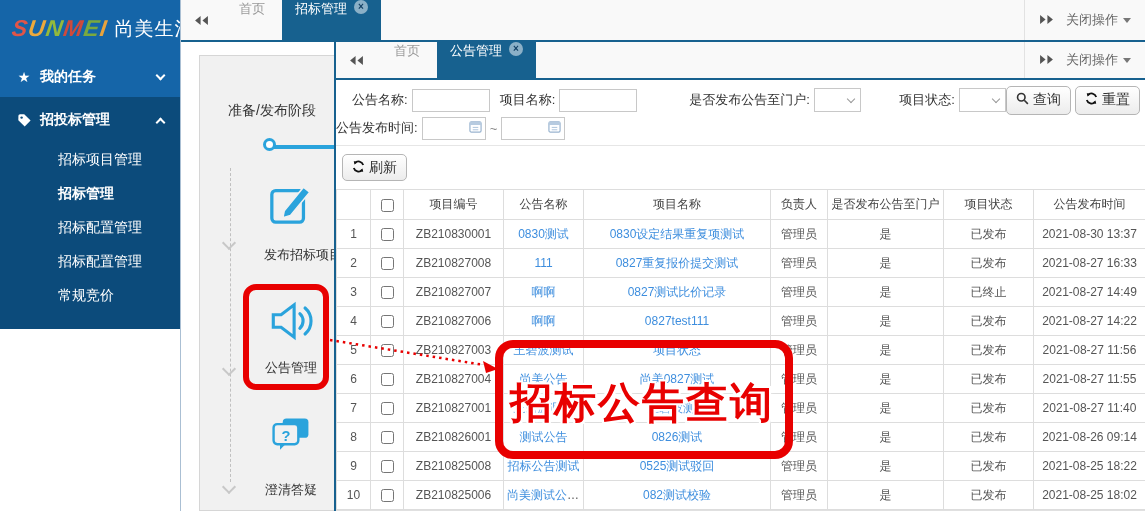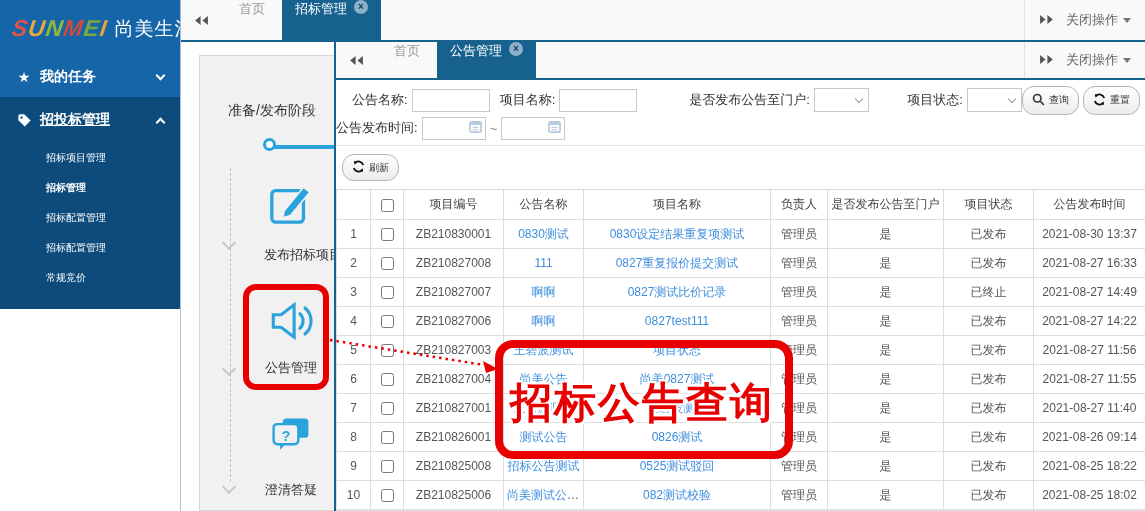--- a/index.html
+++ b/index.html
@@ -10,22 +10,22 @@
   
   .sidebar{position:absolute;left:0;top:0;width:181px;height:511px;background:#fff;border-right:1px solid #aabfd3;}
   .sb-top{background:#1565a8;}
   .logo{height:57px;display:flex;align-items:center;padding-left:12px;overflow:hidden;}
   .logo-wordmark{font-style:italic;font-weight:bold;font-size:23px;letter-spacing:1px;transform:skewX(-8deg);white-space:nowrap;}
   .logo-brand{color:#fff;font-size:19px;margin-left:7px;letter-spacing:1px;white-space:nowrap;}
   .sb-head{height:40px;display:flex;align-items:center;color:#fff;font-size:14px;font-weight:bold;padding:0 16px;cursor:pointer;}
   .sb-head .hicon{width:16px;margin-right:8px;display:flex;justify-content:center;}
   .star{color:#fff;font-size:14px;line-height:1;}
   .sb-section{background:#0c4b7b;padding-bottom:16px;}
-  .sb-section .sb-head{height:46px;text-decoration:underline;}
-  .sb-items .sb-item{color:#fff;font-size:10px;padding:8px 4px 8px 46px;cursor:pointer;white-space:nowrap;}
+  .sb-section .sb-head{height:46px;}
+  .sb-items .sb-item{color:#fff;font-size:14px;padding:8px 4px 8px 46px;cursor:pointer;white-space:nowrap;margin-left:12px;}
   .sb-items .sb-item.active{font-weight:bold;}
   .chev{display:inline-block;width:7px;height:7px;border:solid #fff;border-width:0 2px 2px 0;}
   .chev.down{transform:rotate(45deg);margin-top:-4px;}
   .chev.up{transform:rotate(-135deg);margin-top:4px;}
   .mlauto{margin-left:auto;}
 
   
   .topbar{position:absolute;left:181px;right:0;top:0;height:42px;background:#f9f9f9;
     border-bottom:2px solid #17618f;display:flex;align-items:stretch;}
   .tb-collapse{display:flex;align-items:center;padding:0 13px;cursor:pointer;}
@@ -57,22 +57,22 @@
   .frow.r1{padding-left:16px;}
   .frow.r2{padding-left:0;margin-top:3px;height:24px;}
   .flabel{margin-right:4px;white-space:nowrap;}
   .tinput{width:78px;height:23px;border:1px solid #c8c8c8;background:#fff;font-size:12px;padding:0 4px;outline:none;}
   .combo{width:74px;height:24px;border:1px solid #c8c8c8;background:#fff;display:flex;align-items:center;
     justify-content:flex-end;padding-right:6px;cursor:pointer;}
   .chevg{display:inline-block;width:6px;height:6px;border:solid #999;border-width:0 1.5px 1.5px 0;transform:rotate(45deg);margin-top:-2px;}
   .dinput{width:64px;height:23px;border:1px solid #c8c8c8;background:#fff;display:flex;align-items:center;
     justify-content:flex-end;padding-right:3px;cursor:text;}
   .tilde{color:#888;margin:0 4px;}
-  .btn{height:29px;display:inline-flex;align-items:center;gap:4px;padding:0 9px;border:1px solid #b5b5b5;border-radius:12px;
-    background:linear-gradient(#ffffff,#ececec);font-size:10px;color:#333;cursor:pointer;white-space:nowrap;}
+  .btn{height:29px;display:inline-flex;align-items:center;gap:4px;padding:0 9px;border:1px solid #b5b5b5;border-radius:5px;
+    background:linear-gradient(#ffffff,#ececec);font-size:14px;color:#333;cursor:pointer;white-space:nowrap;}
   .btn-group{margin-left:auto;display:flex;gap:4px;margin-right:5px;}
   .toolbar{padding:8px 0 8px 6px;}
 
   table.grid{width:100%;border-collapse:collapse;table-layout:fixed;}
   .grid th,.grid td{border:1px solid #ddd;font-size:12px;color:#555;text-align:center;height:29px;
     padding:0 3px;overflow:hidden;white-space:nowrap;text-overflow:ellipsis;}
   .grid th{height:30px;color:#444;font-weight:normal;}
   .cell-link{color:#3e8ede;cursor:pointer;}
   .grid input[type=checkbox]{width:13px;height:13px;margin:0;vertical-align:middle;}
   .bottomstrip{height:8px;background:#eef1f4;border-top:1px solid #e0e0e0;}

